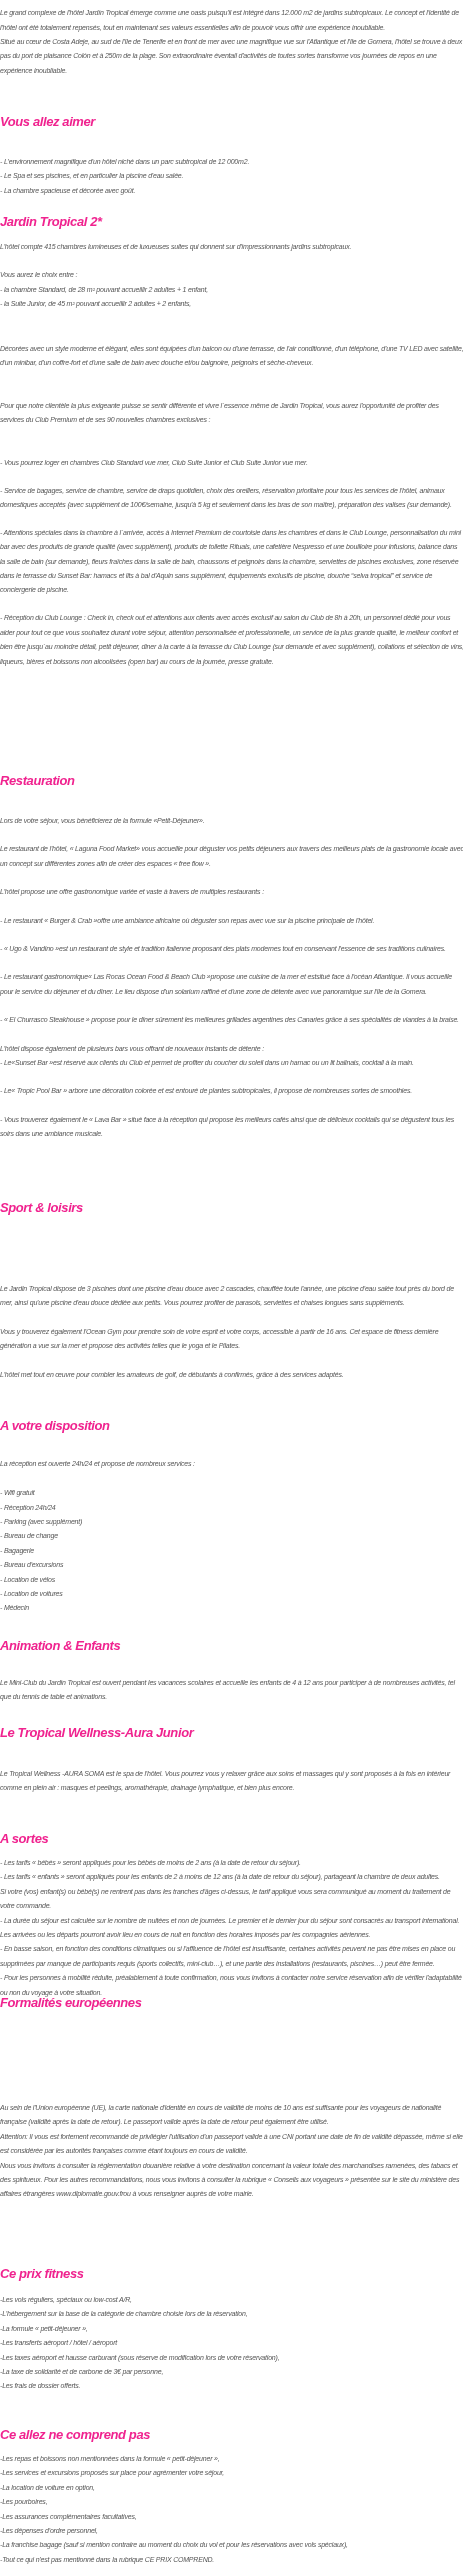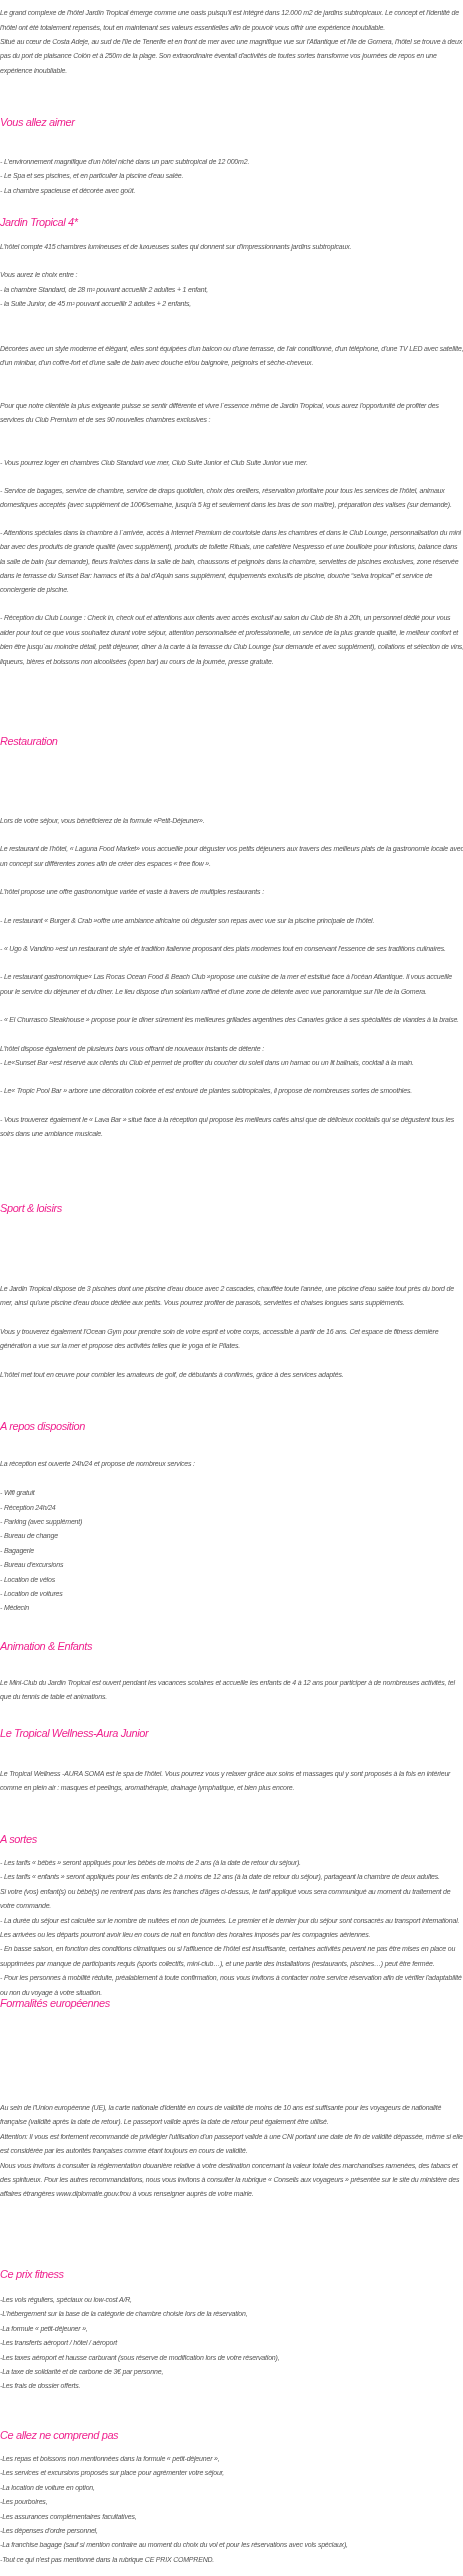--- a/index.html
+++ b/index.html
@@ -3,55 +3,55 @@
 <meta charset="utf-8">
 <style>
   html, body { margin: 0; padding: 0; background: #ffffff; }
   body { width: 464px; height: 2576px; overflow: hidden; position: relative;
          font-family: "Liberation Sans", "DejaVu Sans", sans-serif; }
   .block { position: absolute; left: 0; width: 464px; }
   .p { font-style: italic; font-size: 7px; line-height: 14.4px; color: #555555;
        letter-spacing: -0.2px; margin: 0; white-space: normal; }
   .line { display: block; font-style: italic; font-size: 7px; line-height: 14.4px;
           color: #555555; letter-spacing: -0.2px; }
-  .h { position: absolute; left: 0; margin: 0; font-style: italic; font-weight: normal;
-       font-size: 11px; color: #f0238f; letter-spacing: -0.4px; line-height: 14.7px; }
+  .h { position: absolute; left: 0; margin: 0; font-style: italic; font-weight: bold;
+       font-size: 13px; color: #f0238f; letter-spacing: -0.4px; line-height: 14.7px; }
 </style>
 </head>
 <body>
 
 <div class="block" style="top:6.1px">
   <p class="p">Le grand complexe de l'hôtel Jardín Tropical émerge comme une oasis puisqu'il est intégré dans 12.000 m2 de jardins subtropicaux. Le concept et l'identité de l'hôtel ont été totalement repensés, tout en maintenant ses valeurs essentielles afin de pouvoir vous offrir une expérience inoubliable.</p>
   <p class="p">Situé au cœur de Costa Adeje, au sud de l'île de Tenerife et en front de mer avec une magnifique vue sur l'Atlantique et l'Ile de Gomera, l'hôtel se trouve à deux pas du port de plaisance Colón et à 250m de la plage. Son extraordinaire éventail d'activités de toutes sortes transforme vos journées de repos en une expérience inoubliable.</p>
 </div>
 
 <h2 class="h" style="top:115px">Vous allez aimer</h2>
 <div class="block" style="top:155px">
   <span class="line">- L'environnement magnifique d'un hôtel niché dans un parc subtropical de 12 000m2.</span>
   <span class="line">- Le Spa et ses piscines, et en particulier la piscine d'eau salée.</span>
   <span class="line">- La chambre spacieuse et décorée avec goût.</span>
 </div>
 
-<h2 class="h" style="top:215px">Jardin Tropical 4*</h2>
+<h2 class="h" style="top:215px">Jardin Tropical 2*</h2>
 <div class="block" style="top:240px">
   <span class="line">L'hôtel compte 415 chambres lumineuses et de luxueuses suites qui donnent sur d'impressionnants jardins subtropicaux.</span>
   <span class="line" style="margin-top:14px">Vous aurez le choix entre :</span>
   <span class="line">- la chambre Standard, de 28 m² pouvant accueillir 2 adultes + 1 enfant,</span>
   <span class="line">- la Suite Junior, de 45 m² pouvant accueillir 2 adultes + 2 enfants,</span>
 </div>
 <div class="block" style="top:342px">
   <p class="p">Décorées avec un style moderne et élégant, elles sont équipées d'un balcon ou d'une terrasse, de l'air conditionné, d'un téléphone, d'une TV LED avec satellite, d'un minibar, d'un coffre-fort et d'une salle de bain avec douche et/ou baignoire, peignoirs et sèche-cheveux.</p>
   <p class="p" style="margin-top:28px">Pour que notre clientèle la plus exigeante puisse se sentir différente et vivre l´essence même de Jardin Tropical, vous aurez l'opportunité de profiter des services du Club Premium et de ses 90 nouvelles chambres exclusives :</p>
   <p class="p" style="margin-top:28px">- Vous pourrez loger en chambres Club Standard vue mer, Club Suite Junior et Club Suite Junior vue mer.</p>
   <p class="p" style="margin-top:13.5px">- Service de bagages, service de chambre, service de draps quotidien, choix des oreillers, réservation prioritaire pour tous les services de l'hôtel, animaux domestiques acceptés (avec supplément de 100€/semaine, jusqu'à 5 kg et seulement dans les bras de son maître), préparation des valises (sur demande).</p>
   <p class="p" style="margin-top:13.5px">- Attentions spéciales dans la chambre à l´arrivée, accès à Internet Premium de courtoisie dans les chambres et dans le Club Lounge, personnalisation du mini bar avec des produits de grande qualité (avec supplément), produits de toilette Rituals, une cafetière Nespresso et une bouilloire pour infusions, balance dans la salle de bain (sur demande), fleurs fraîches dans la salle de bain, chaussons et peignoirs dans la chambre, serviettes de piscines exclusives, zone réservée dans le terrasse du Sunset Bar: hamacs et lits à bal d'Aquin sans supplément, équipements exclusifs de piscine, douche “selva tropical” et service de conciergerie de piscine.</p>
   <p class="p" style="margin-top:13.5px">- Réception du Club Lounge : Check in, check out et attentions aux clients avec accès exclusif au salon du Club de 8h à 20h, un personnel dédié pour vous aider pour tout ce que vous souhaitez durant votre séjour, attention personnalisée et professionnelle, un service de la plus grande qualité, le meilleur confort et bien être jusqu´au moindre détail, petit déjeuner, diner à la carte à la terrasse du Club Lounge (sur demande et avec supplément), collations et sélection de vins, liqueurs, bières et boissons non alcoolisées (open bar) au cours de la journée, presse gratuite.</p>
 </div>
 
-<h2 class="h" style="top:734px">Restauration</h2>
+<h2 class="h" style="top:774px">Restauration</h2>
 <div class="block" style="top:814px">
   <p class="p">Lors de votre séjour, vous bénéficierez de la formule «Petit-Déjeuner».</p>
   <p class="p" style="margin-top:14px">Le restaurant de l'hôtel, « Laguna Food Market» vous accueille pour déguster vos petits déjeuners aux travers des meilleurs plats de la gastronomie locale avec un concept sur différentes zones afin de créer des espaces « free flow ».</p>
   <p class="p" style="margin-top:14px">L'hôtel propose une offre gastronomique variée et vaste à travers de multiples restaurants :</p>
   <p class="p" style="margin-top:14px">- Le restaurant « Burger &amp; Crab »offre une ambiance africaine où déguster son repas avec vue sur la piscine principale de l'hôtel.</p>
   <p class="p" style="margin-top:14px">- « Ugo &amp; Vandino »est un restaurant de style et tradition italienne proposant des plats modernes tout en conservant l'essence de ses traditions culinaires.</p>
   <p class="p" style="margin-top:14px">- Le restaurant gastronomique« Las Rocas Ocean Food &amp; Beach Club »propose une cuisine de la mer et estsitué face à l'océan Atlantique. Il vous accueille pour le service du déjeuner et du dîner. Le lieu dispose d'un solarium raffiné et d'une zone de détente avec vue panoramique sur l'ile de la Gomera.</p>
   <p class="p" style="margin-top:14px">- « El Churrasco Steakhouse » propose pour le dîner sûrement les meilleures grillades argentines des Canaries grâce à ses spécialités de viandes à la braise.</p>
   <p class="p" style="margin-top:14px">L'hôtel dispose également de plusieurs bars vous offrant de nouveaux instants de détente :</p>
   <p class="p">- Le«Sunset Bar »est réservé aux clients du Club et permet de profiter du coucher du soleil dans un hamac ou un lit balinais, cocktail à la main.</p>
@@ -59,21 +59,21 @@
   <p class="p" style="margin-top:14px">- Vous trouverez également le « Lava Bar » situé face à la réception qui propose les meilleurs cafés ainsi que de délicieux cocktails qui se dégustent tous les soirs dans une ambiance musicale.</p>
 </div>
 
 <h2 class="h" style="top:1201px">Sport &amp; loisirs</h2>
 <div class="block" style="top:1282px">
   <p class="p">Le Jardin Tropical dispose de 3 piscines dont une piscine d'eau douce avec 2 cascades, chauffée toute l'année, une piscine d'eau salée tout près du bord de mer, ainsi qu'une piscine d'eau douce dédiée aux petits. Vous pourrez profiter de parasols, serviettes et chaises longues sans suppléments.</p>
   <p class="p" style="margin-top:14px">Vous y trouverez également l'Ocean Gym pour prendre soin de votre esprit et votre corps, accessible à partir de 16 ans. Cet espace de fitness dernière génération a vue sur la mer et propose des activités telles que le yoga et le Pilates.</p>
   <p class="p" style="margin-top:14px">L'hôtel met tout en œuvre pour combler les amateurs de golf, de débutants à confirmés, grâce à des services adaptés.</p>
 </div>
 
-<h2 class="h" style="top:1419px">A repos disposition</h2>
+<h2 class="h" style="top:1419px">A votre disposition</h2>
 <div class="block" style="top:1457px">
   <span class="line">La réception est ouverte 24h/24 et propose de nombreux services :</span>
   <div style="margin-top:14.7px">
     <span class="line">- Wifi gratuit</span>
     <span class="line">- Réception 24h/24</span>
     <span class="line">- Parking (avec supplément)</span>
     <span class="line">- Bureau de change</span>
     <span class="line">- Bagagerie</span>
     <span class="line">- Bureau d'excursions</span>
     <span class="line">- Location de vélos</span>

